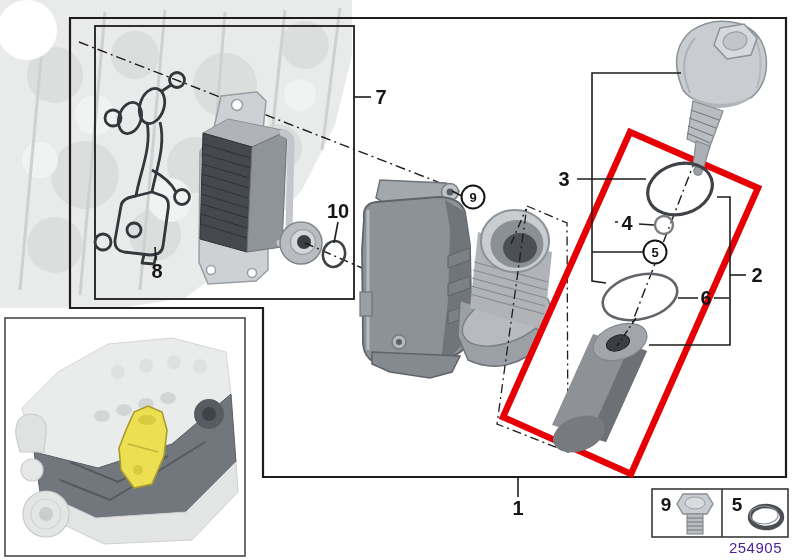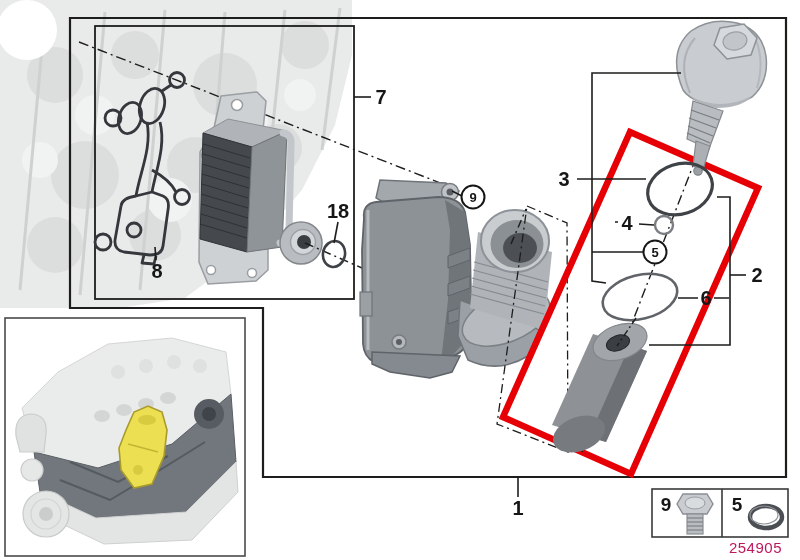--- a/index.html
+++ b/index.html
@@ -4,21 +4,21 @@
 <style>
   html,body{margin:0;padding:0;background:#fff;}
   .stage{position:relative;width:800px;height:560px;background:#fff;overflow:hidden;
          font-family:"Liberation Sans",sans-serif;}
   .stage svg{position:absolute;left:0;top:0;}
   .co{position:absolute;transform:translate(-50%,-50%);font-weight:bold;font-size:20px;
       color:#161616;line-height:1;white-space:nowrap;}
   .circ{width:21px;height:21px;border:2px solid #161616;border-radius:50%;background:#fff;
         font-size:13px;display:flex;align-items:center;justify-content:center;}
   .legend-num{font-size:19px;}
-  .pn{position:absolute;right:18px;top:539px;font-size:15px;color:#be185d;
+  .pn{position:absolute;right:18px;top:539px;font-size:15px;color:#4c1d95;
       font-weight:normal;letter-spacing:.5px;}
 </style>
 </head>
 <body>
 
 <div class="stage">
 <svg width="800" height="560" viewBox="0 0 800 560">
 
   <g>
     <path d="M0,0 H352 V55 L335,125 L302,190 L252,248 L185,298 L120,308 H0 Z" fill="#e9eaea"></path>
@@ -234,21 +234,21 @@
     </g>
     <g>
       <ellipse cx="766" cy="517" rx="16" ry="11" fill="none" stroke="#4b4f54" stroke-width="4.5"></ellipse>
       <ellipse cx="764" cy="515" rx="14" ry="9" fill="none" stroke="#8e9296" stroke-width="1.2"></ellipse>
     </g>
   </g>
 </svg>
 
 <div class="co" style="left:381px;top:97px">7</div>
 <div class="co" style="left:157px;top:271px">8</div>
-<div class="co" style="left:338px;top:211px">18</div>
+<div class="co" style="left:338px;top:211px">10</div>
 <div class="co circ" style="left:473px;top:197px">9</div>
 <div class="co" style="left:564px;top:179px">3</div>
 <div class="co" style="left:627px;top:223px">4</div>
 <div class="co circ" style="left:655px;top:252px">5</div>
 <div class="co" style="left:706px;top:298px">6</div>
 <div class="co" style="left:757px;top:275px">2</div>
 <div class="co" style="left:518px;top:508px">1</div>
 
 <div class="co legend-num" style="left:666px;top:504px">9</div>
 <div class="co legend-num" style="left:737px;top:504px">5</div>

